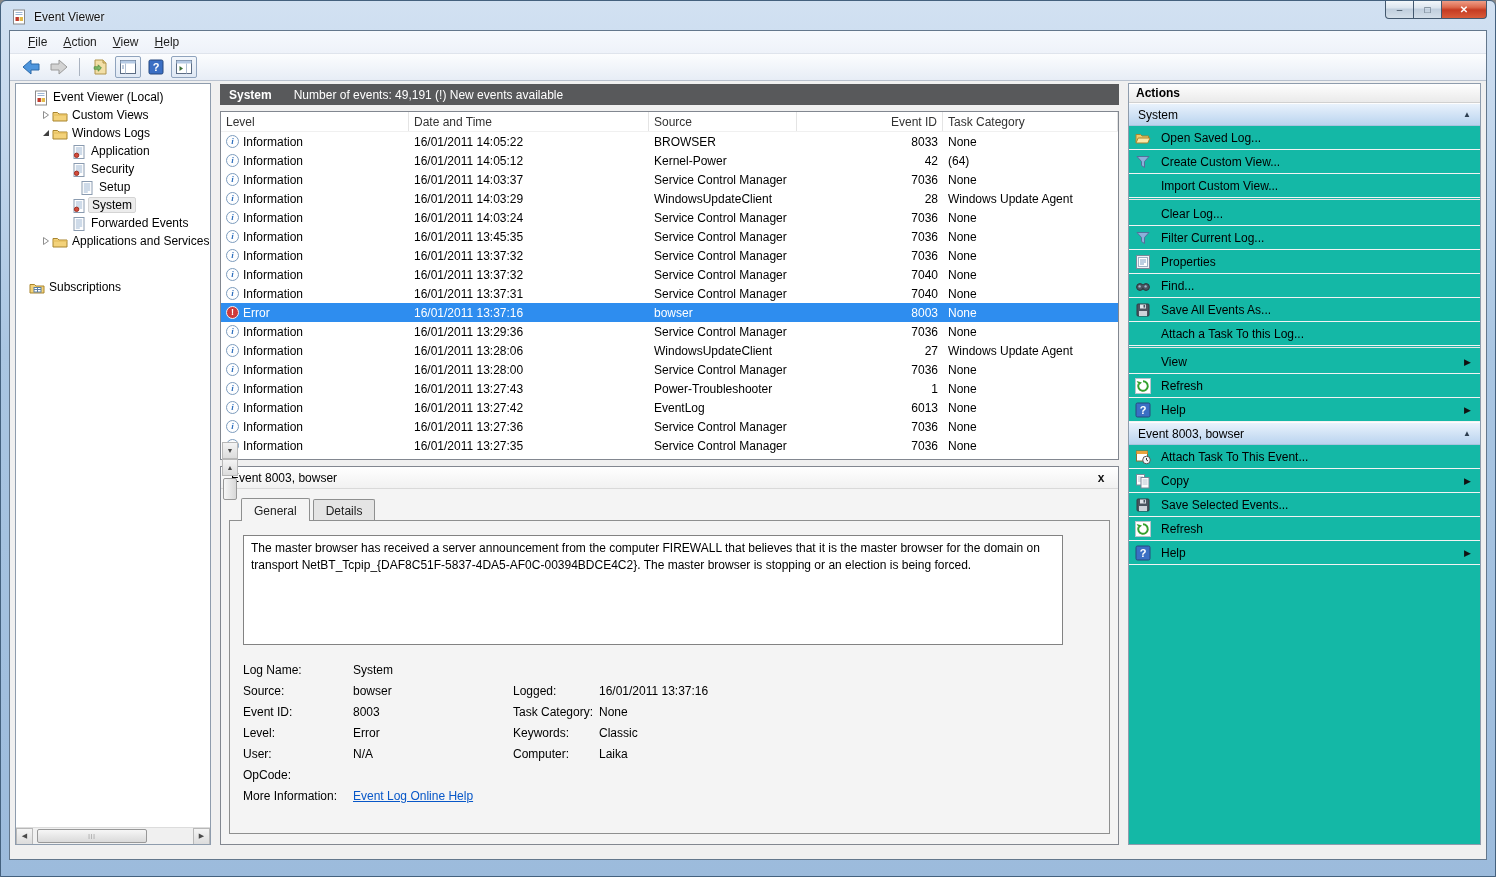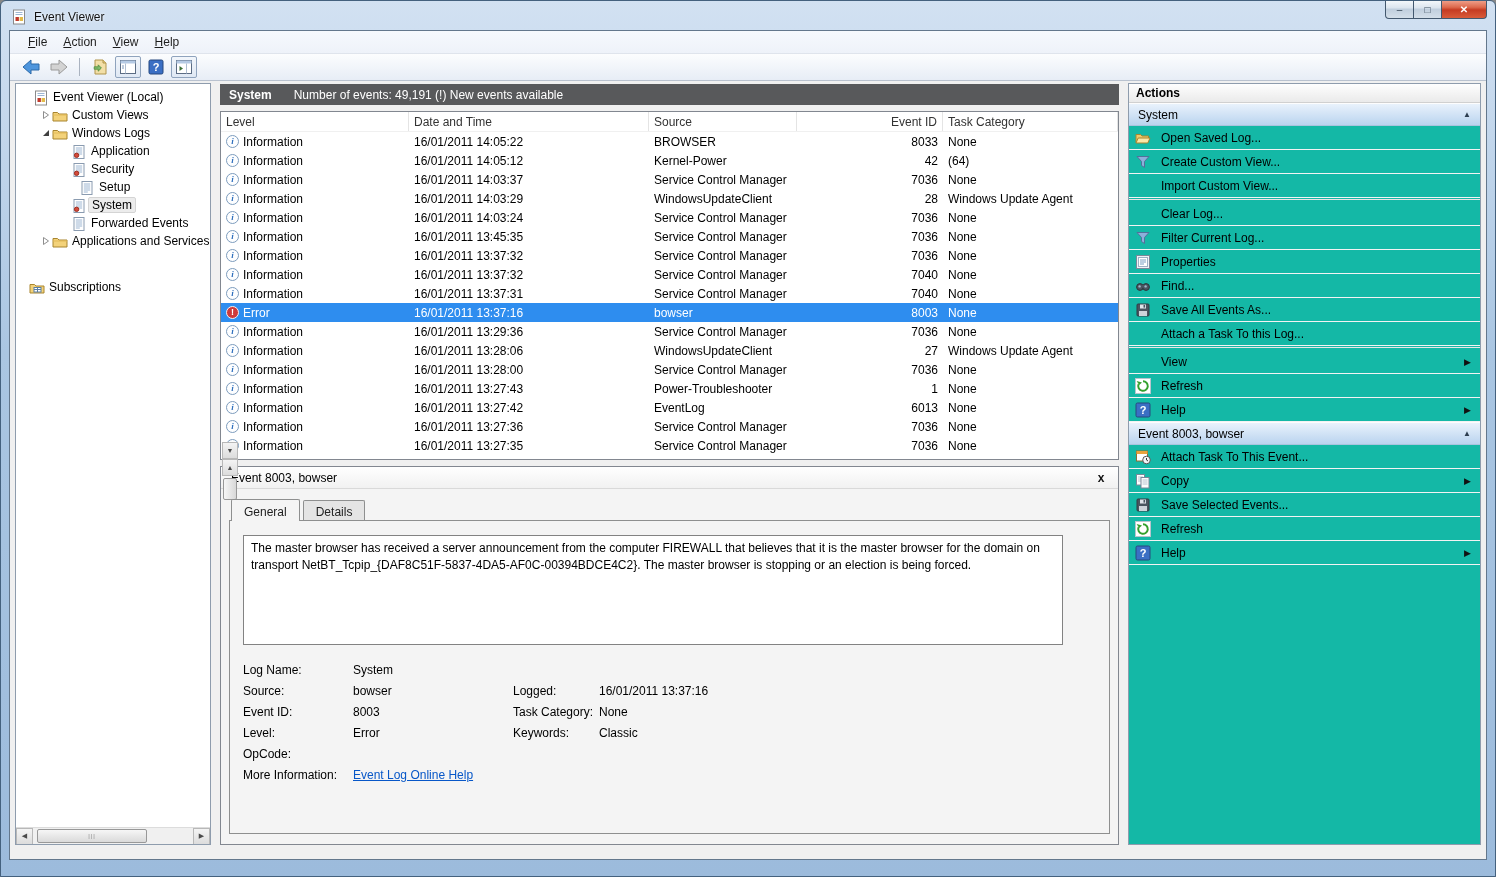--- a/index.html
+++ b/index.html
@@ -89,21 +89,21 @@
   .vs-thumb { position:absolute; left:1px; right:1px; top:19px; height:22px; border:1px solid #989898;
     border-radius:2px; background:linear-gradient(90deg,#f6f6f6,#d8d8d8); }
 
   
   .detail { margin-top:6px; flex:1; border:1px solid #828790; background:#f4f4f4; display:flex; flex-direction:column; overflow:hidden; }
   .detail-header { height:22px; background:linear-gradient(#ffffff,#f1f1f1); border-bottom:1px solid #d9d9d9;
     display:flex; align-items:center; padding:0 10px; }
   .detail-title { flex:1; }
   .detail-close { width:14px; text-align:center; font-size:12px; font-weight:bold; color:#111; }
   .detail-body { flex:1; display:flex; flex-direction:column; padding:8px 8px 10px 8px; overflow:hidden; }
-  .tabs { display:flex; margin-left:2px; height:23px;align-items:center; }
+  .tabs { display:flex; margin-left:12px; height:23px; }
   .tab { padding:4px 12px 2px 12px; border:1px solid #8e8f8f; border-bottom:none; background:#e4e4e4;
     border-radius:2px 2px 0 0; margin-right:3px; position:relative; top:2px; color:#222; }
   .tab.active { background:#f4f4f4; top:1px; z-index:3; padding-top:5px; }
   .tab-content { flex:1; border:1px solid #8e8f8f; background:#f4f4f4; padding:14px 14px 6px 13px; z-index:2; overflow:hidden; }
   .description { background:#fff; border:1px solid #828282; height:110px; margin-right:32px;
     padding:4px 7px; line-height:1.45; overflow:hidden; }
   .fields { margin-top:14px; }
   .frow { display:flex; height:21px; align-items:center; }
   .flabel  { width:110px; min-width:110px; }
   .fvalue  { width:160px; min-width:160px; }
@@ -568,20 +568,26 @@
                     <span class="flabel2">Task Category:</span>
                     <span class="fvalue2">None</span>
                   </div>
                   <div class="frow">
                     <span class="flabel">Level:</span>
                     <span class="fvalue">Error</span>
                     <span class="flabel2">Keywords:</span>
                     <span class="fvalue2">Classic</span>
                   </div>
                   <div class="frow">
+                    <span class="flabel">User:</span>
+                    <span class="fvalue">N/A</span>
+                    <span class="flabel2">Computer:</span>
+                    <span class="fvalue2">Laika</span>
+                  </div>
+                  <div class="frow">
                     <span class="flabel">OpCode:</span>
                     <span class="fvalue"></span>
                   </div>
                   <div class="frow">
                     <span class="flabel">More Information:</span>
                     <span class="fvalue online-link">Event Log Online Help</span>
                   </div>
                 </div>
             </div>
           </div>

